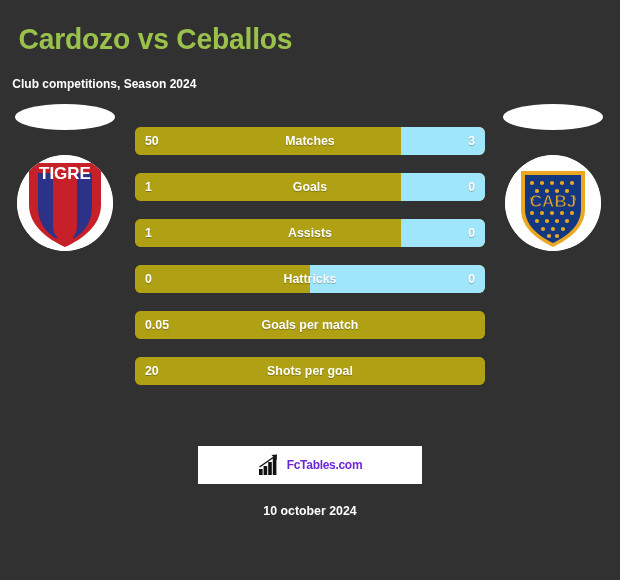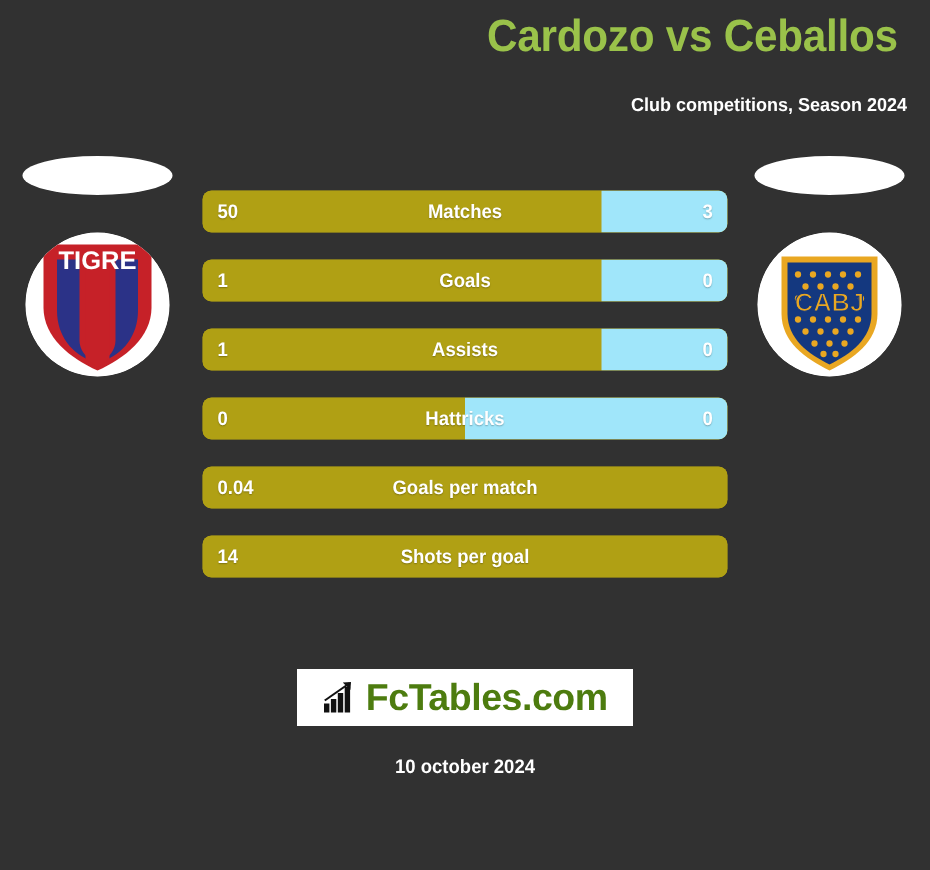--- a/index.html
+++ b/index.html
@@ -12,22 +12,22 @@
   body {
     background: #313131;
     font-family: "Liberation Sans", sans-serif;
     overflow: hidden;
     position: relative;
   }
 
   
   .header {
     width: 617px;
-    padding-top: 8px;
-    text-align: right;
+    padding-top: 22px;
+    text-align: left;
   }
 
   .title {
     font-size: 30px;
     font-weight: bold;
     color: #9ac24a;
     letter-spacing: -0.2px;
     line-height: 34px;
     font-stretch: condensed;
     transform: scaleX(0.94);
@@ -135,23 +135,23 @@
     height: 38px;
     background: #ffffff;
     display: flex;
     align-items: center;
     justify-content: center;
   }
 
   .fct-icon { display: block; width: 24px; height: 22px; margin-right: 5px; }
 
   .fct-text {
-    font-size: 25px;
-    font-weight: bold;
-    color: #4d7c0f;
+    font-size: 12px;
+    font-weight: bold;
+    color: #6d28d9;
     letter-spacing: -0.3px;
     line-height: 22px;
   }
 
   
   .date {
     position: absolute;
     left: 0;
     top: 503px;
     width: 620px;
@@ -252,27 +252,27 @@
   <div class="bar-row">
     <div class="bar-left" style="width:50%"></div>
     <div class="bar-right" style="width:50%"></div>
     <div class="bar-home">0</div>
     <div class="bar-label">Hattricks</div>
     <div class="bar-away">0</div>
   </div>
 
   <div class="bar-row">
     <div class="bar-left" style="width:100%"></div>
-    <div class="bar-home">0.04</div>
+    <div class="bar-home">0.05</div>
     <div class="bar-label">Goals per match</div>
   </div>
 
   <div class="bar-row">
     <div class="bar-left" style="width:100%"></div>
-    <div class="bar-home">14</div>
+    <div class="bar-home">20</div>
     <div class="bar-label">Shots per goal</div>
   </div>
 
 
 </div>
 
 <div class="fct-wrap">
   <svg class="fct-icon" viewBox="0 0 24 22">
     <rect x="1" y="15" width="3.6" height="6" fill="#111111"></rect>
     <rect x="5.6" y="12" width="3.6" height="9" fill="#111111"></rect>

